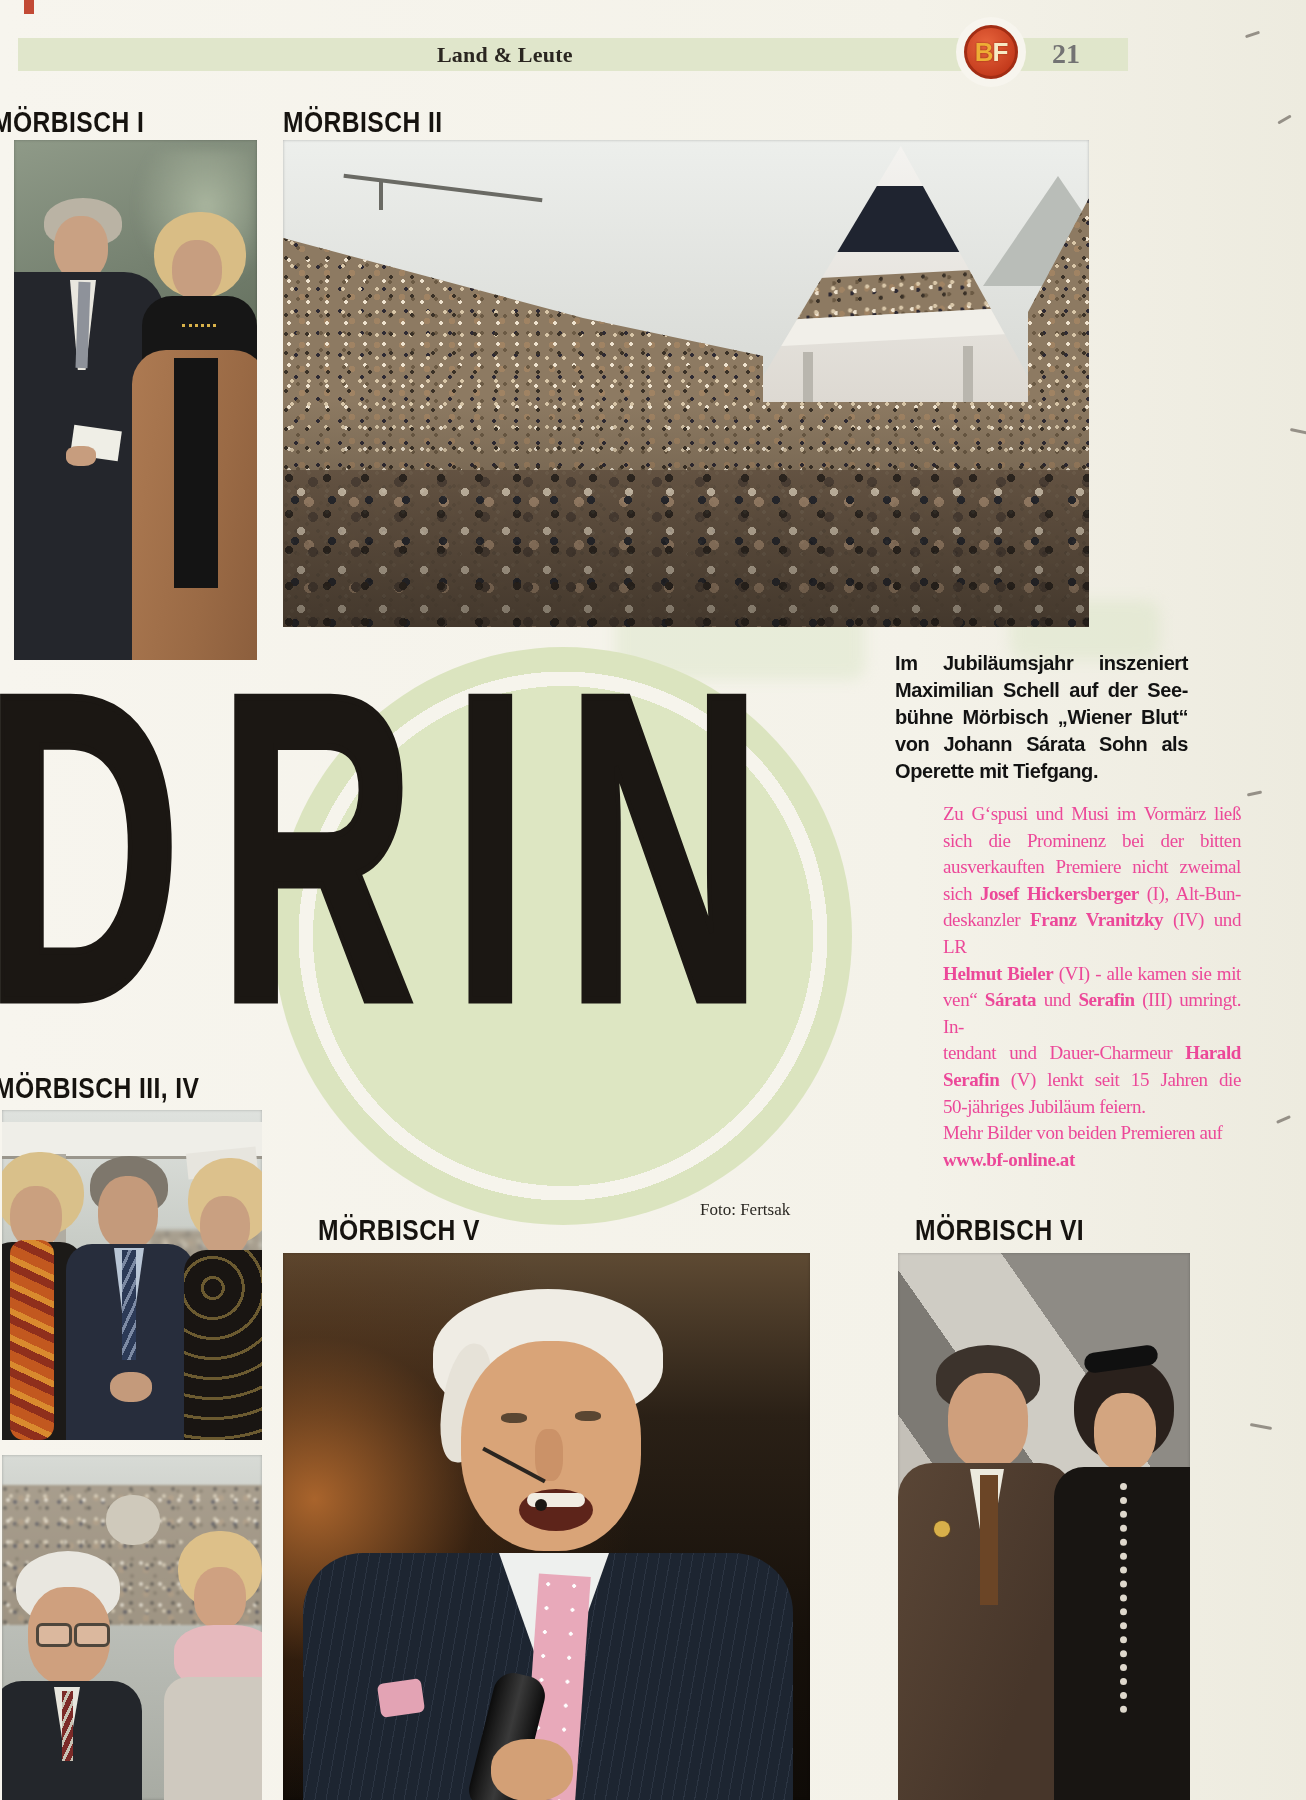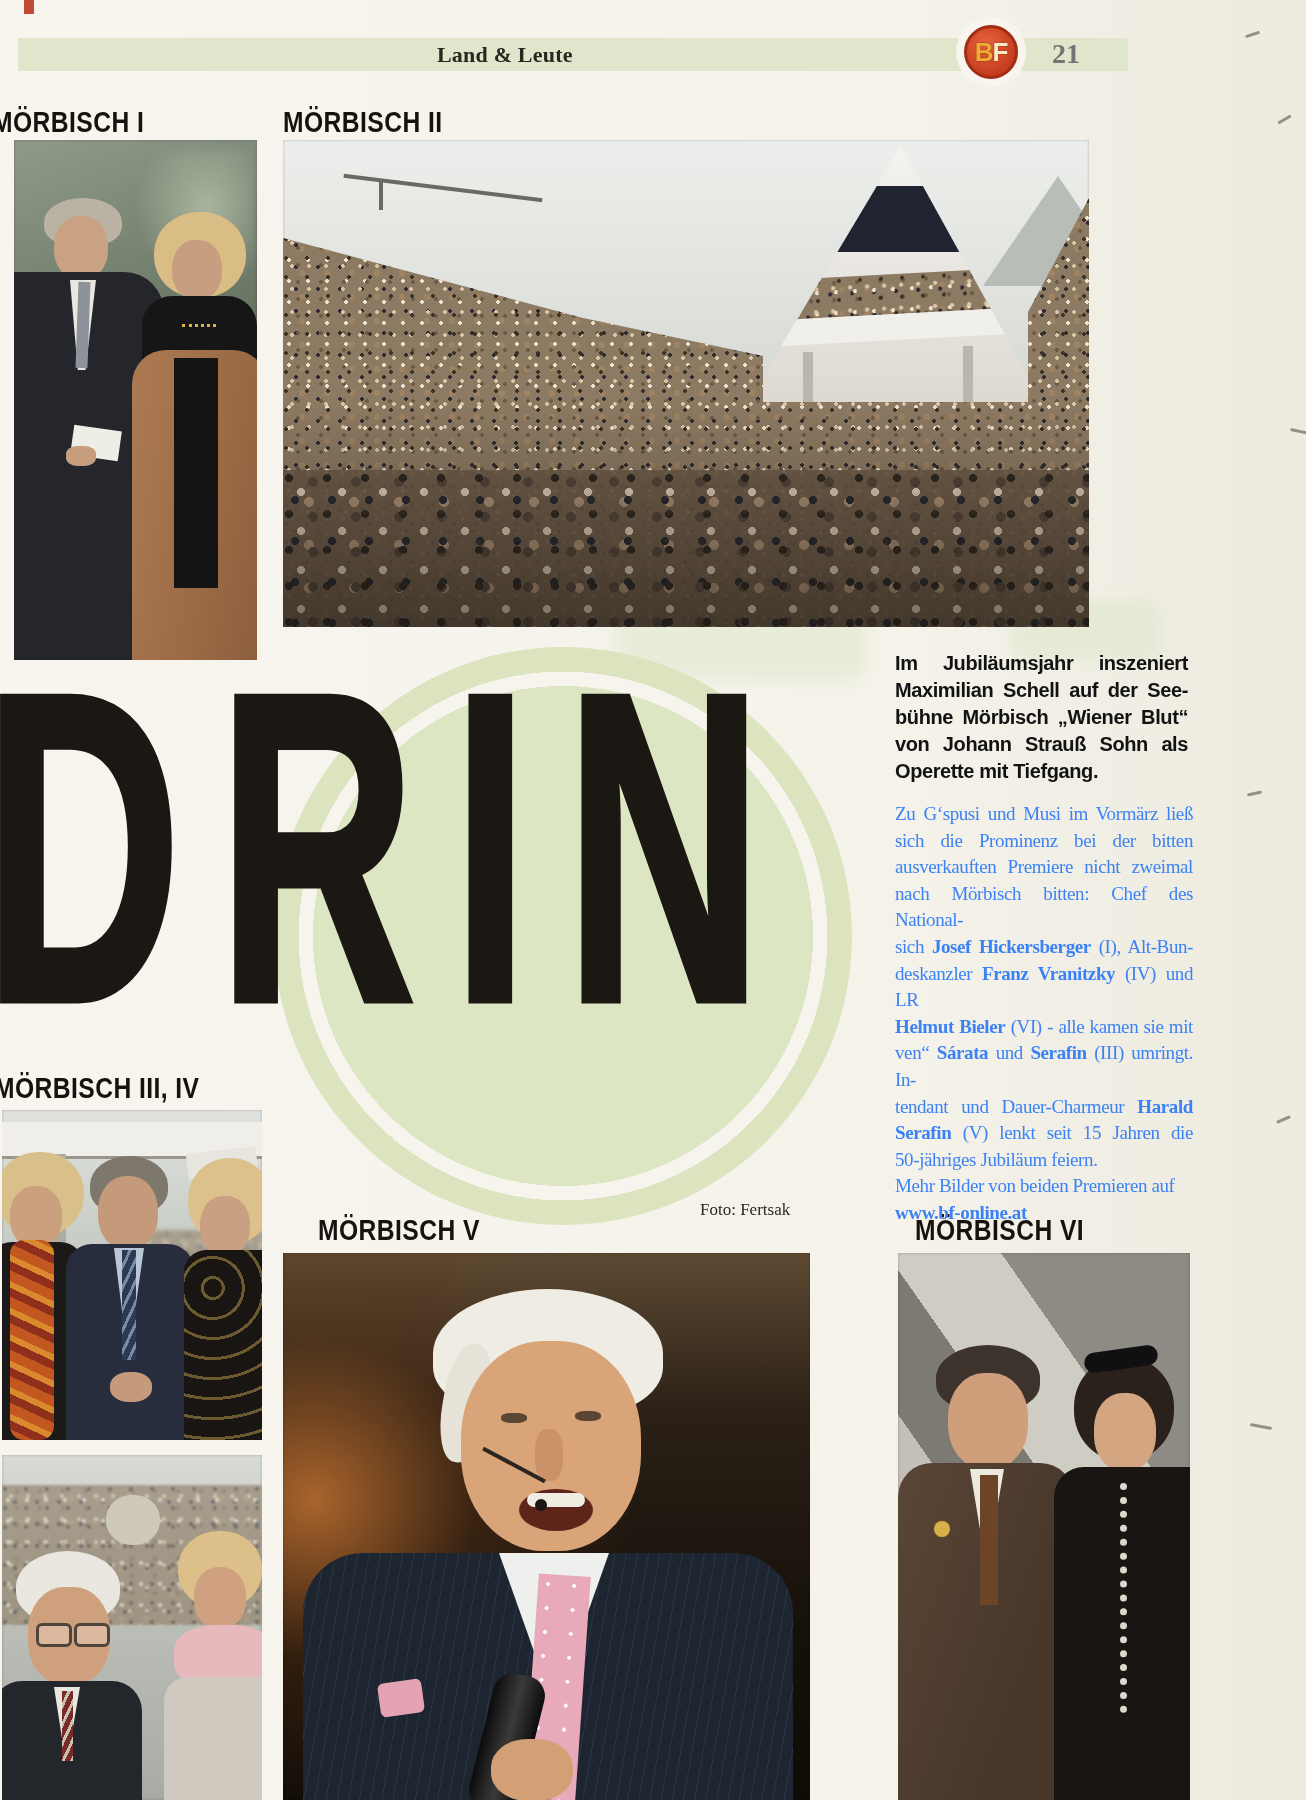--- a/index.html
+++ b/index.html
@@ -29,21 +29,21 @@
         background:radial-gradient(closest-side,#dde6c2 0 86.5%,#f6f4ec 86.5% 91.5%,#dbe4bf 91.5% 100%);}
   .drin{left:-16px;top:628px;font:bold 440px/440px "Liberation Sans",sans-serif;
         letter-spacing:60px;color:#1b1713;-webkit-text-stroke:7px #1b1713;
         transform:scaleX(.62);transform-origin:0 0;white-space:nowrap;}
   
   .tline{display:block;width:100%;}
   .just{text-align:justify;text-align-last:justify;}
   .intro{left:895px;top:650px;width:293px;}
   .intro .tline{font:bold 20px/27px "Liberation Sans",sans-serif;color:#121212;letter-spacing:-.4px;}
   .bodytext{left:895px;top:801px;width:298px;}
-  .bodytext .tline{font:19px/26.6px "Liberation Serif",serif;color:#3b82f6;letter-spacing:-.4px;}
+  .bodytext .tline{font:19px/26.6px "Liberation Serif",serif;color:#ec4899;letter-spacing:-.4px;margin-left:48px;}
   .bodytext .b{font-weight:bold;}
   .credit{left:700px;top:1200px;font:17px/20px "Liberation Serif",serif;color:#2b2823;}
   
   .ph{position:absolute;overflow:hidden;box-shadow:inset 0 0 3px rgba(0,0,0,.25);}
   .ph *{position:absolute;}
   .speck{
     background-color:#8d7a62;
     background-image:
       radial-gradient(circle 2px at 3px 4px,#3a3127 98%,transparent),
       radial-gradient(circle 2px at 9px 11px,#d8c6a8 98%,transparent),
@@ -123,28 +123,27 @@
     <div style="left:0px;top:168px;width:265px;height:26px;background:#f1efe9;transform:skewY(-3deg);"></div>
     <div style="left:40px;top:206px;width:10px;height:50px;background:#b9b6ae;"></div>
     <div style="left:200px;top:200px;width:10px;height:56px;background:#b9b6ae;"></div>
   </div>
 </div>
 
 <div class="abs intro">
     <div class="tline just"><span>Im Jubiläumsjahr inszeniert</span></div>
     <div class="tline just"><span>Maximilian Schell auf der See-</span></div>
     <div class="tline just"><span>bühne Mörbisch „Wiener Blut“</span></div>
-    <div class="tline just"><span>von Johann Strauß Sohn als</span></div>
+    <div class="tline just"><span>von Johann Sárata Sohn als</span></div>
     <div class="tline"><span>Operette mit Tiefgang.</span></div>
   </div>
 <div class="abs bodytext">
     <div class="tline just"><span>Zu G‘spusi und Musi im Vormärz ließ</span></div>
     <div class="tline just"><span>sich die Prominenz bei der bitten</span></div>
     <div class="tline just"><span>ausverkauften Premiere nicht zweimal</span></div>
-    <div class="tline just"><span>nach Mörbisch bitten: Chef des National-</span></div>
     <div class="tline just"><span>sich </span><span class="b">Josef Hickersberger</span><span> (I), Alt-Bun-</span></div>
     <div class="tline just"><span>deskanzler </span><span class="b">Franz Vranitzky</span><span> (IV) und LR</span></div>
     <div class="tline just"><span class="b">Helmut Bieler</span><span> (VI) - alle kamen sie mit</span></div>
     <div class="tline just"><span>ven“ </span><span class="b">Sárata</span><span> und </span><span class="b">Serafin</span><span> (III) umringt. In-</span></div>
     <div class="tline just"><span>tendant und Dauer-Charmeur </span><span class="b">Harald</span></div>
     <div class="tline just"><span class="b">Serafin</span><span> (V) lenkt seit 15 Jahren die</span></div>
     <div class="tline"><span>50-jähriges Jubiläum feiern.</span></div>
     <div class="tline"><span>Mehr Bilder von beiden Premieren auf</span></div>
     <div class="tline"><span class="b">www.bf-online.at</span></div>
   </div>

